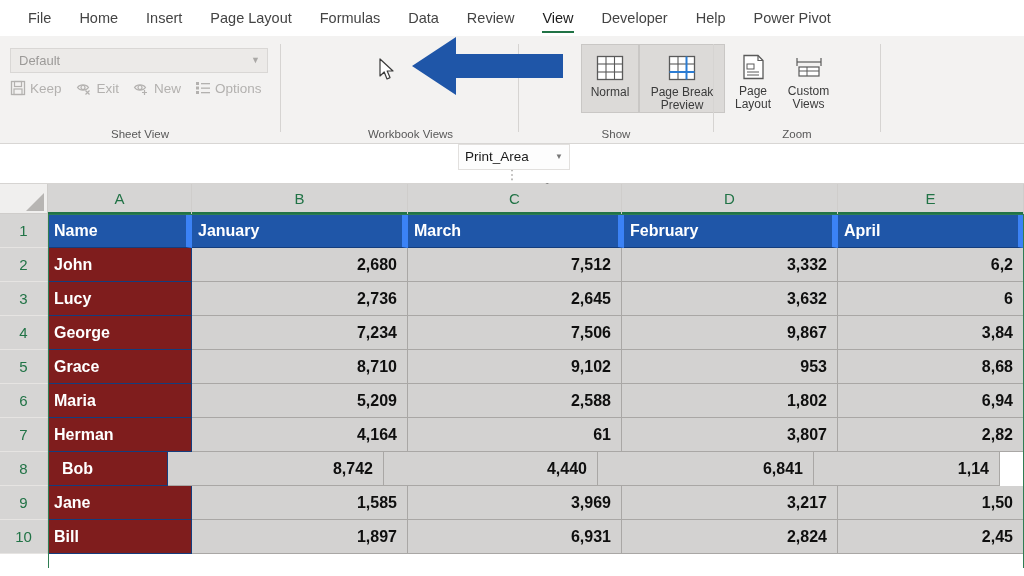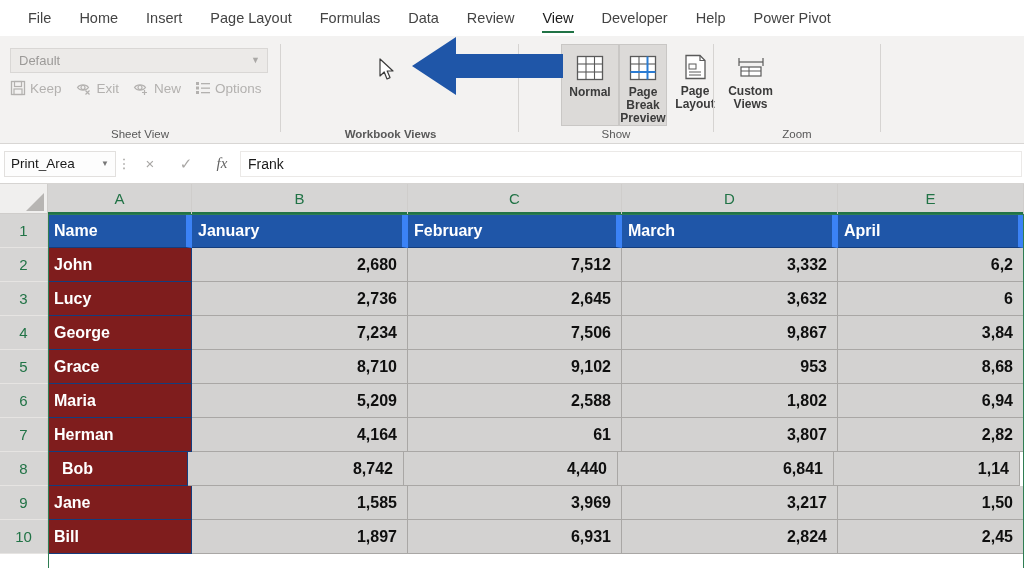--- a/index.html
+++ b/index.html
@@ -110,20 +110,21 @@
   .wv-label { padding: 0 2px; }
 
   
   .fbar {
     height: 40px;
     background: #ffffff;
     display: flex;
     align-items: center;
     border-bottom: 1px solid #d6d4d2;
     padding: 0 0;
+    flex-direction: column;
   }
   .namebox {
     width: 112px; height: 26px;
     border: 1px solid #e2e0de;
     background: #fdfdfd;
     font-size: 13.5px; color: #1a1a1a;
     line-height: 24px;
     padding-left: 6px;
     position: relative;
     margin-left: 4px;
@@ -312,35 +313,35 @@
               <rect x="6" y="12" width="9" height="1.3" fill="#b3b1af"></rect>
             </svg>
         </span>
         <span>Options</span>
       </div>
     </div>
     <div class="group-label">Sheet View</div>
   </div>
   <div class="divider" style="left:280px;"></div>
 
-  <div class="group" style="left:272px; width:237px;font-weight:bold;">
+  <div class="group" style="left:292px; width:237px;">
     <div class="wv-wrap">
       <div class="wv-btn sel">
         <div class="wv-icon">
           <svg width="30" height="28" viewBox="0 0 30 28">
               <rect x="2.5" y="2.5" width="25" height="23" fill="#ffffff" stroke="#5a5a5a" stroke-width="1.3"></rect>
               <line x1="2.5" y1="10" x2="27.5" y2="10" stroke="#5a5a5a" stroke-width="1.1"></line>
               <line x1="2.5" y1="18" x2="27.5" y2="18" stroke="#5a5a5a" stroke-width="1.1"></line>
               <line x1="11" y1="2.5" x2="11" y2="25.5" stroke="#5a5a5a" stroke-width="1.1"></line>
               <line x1="19.5" y1="2.5" x2="19.5" y2="25.5" stroke="#5a5a5a" stroke-width="1.1"></line>
             </svg>
         </div>
         <div class="wv-label">Normal</div>
       </div>
-      <div class="wv-btn hot" style="width:48px;">
+      <div class="wv-btn hot" style="width:86px;">
         <div class="wv-icon">
           <svg width="30" height="28" viewBox="0 0 30 28">
               <rect x="2.5" y="2.5" width="25" height="23" fill="#ffffff" stroke="#5a5a5a" stroke-width="1.3"></rect>
               <line x1="2.5" y1="10" x2="27.5" y2="10" stroke="#5a5a5a" stroke-width="1.1"></line>
               <line x1="11" y1="2.5" x2="11" y2="25.5" stroke="#5a5a5a" stroke-width="1.1"></line>
               <line x1="19.5" y1="2.5" x2="19.5" y2="25.5" stroke="#2b7cd3" stroke-width="2"></line>
               <line x1="2.5" y1="18" x2="27.5" y2="18" stroke="#2b7cd3" stroke-width="2"></line>
             </svg>
         </div>
         <div class="wv-label">Page Break Preview</div>
@@ -417,22 +418,22 @@
     <div class="colhdr sel" style="width:216px;">D</div>
     <div class="colhdr sel" style="width:186px;">E</div>
   </div>
 
   <div class="grid-body">
 
     <div class="row">
       <div class="rowhdr sel">1</div>
       <div class="cell hdr" style="width:144px;">Name</div>
       <div class="cell hdr" style="width:216px;">January</div>
+      <div class="cell hdr" style="width:216px;">March</div>
       <div class="cell hdr" style="width:214px;">February</div>
-      <div class="cell hdr" style="width:216px;">March</div>
       <div class="cell hdr" style="width:186px;">April</div>
     </div>
 
     <div class="row">
       <div class="rowhdr sel">2</div>
       <div class="cell name" style="width:144px;">John</div>
       <div class="cell num" style="width:216px;">2,680</div>
       <div class="cell num" style="width:214px;">7,512</div>
       <div class="cell num" style="width:216px;">3,332</div>
       <div class="cell num" style="width:186px;">6,2</div>
@@ -478,21 +479,21 @@
       <div class="rowhdr sel">7</div>
       <div class="cell name" style="width:144px;">Herman</div>
       <div class="cell num" style="width:216px;">4,164</div>
       <div class="cell num" style="width:214px;">61</div>
       <div class="cell num" style="width:216px;">3,807</div>
       <div class="cell num" style="width:186px;">2,82</div>
     </div>
 
     <div class="row">
       <div class="rowhdr sel">8</div>
-      <div class="cell name" style="width:140px;padding-left:14px;">Bob</div>
+      <div class="cell name" style="width:120px;padding-left:14px;">Bob</div>
       <div class="cell num" style="width:216px;">8,742</div>
       <div class="cell num" style="width:214px;">4,440</div>
       <div class="cell num" style="width:216px;">6,841</div>
       <div class="cell num" style="width:186px;">1,14</div>
     </div>
 
     <div class="row">
       <div class="rowhdr sel">9</div>
       <div class="cell name" style="width:144px;">Jane</div>
       <div class="cell num" style="width:216px;">1,585</div>

